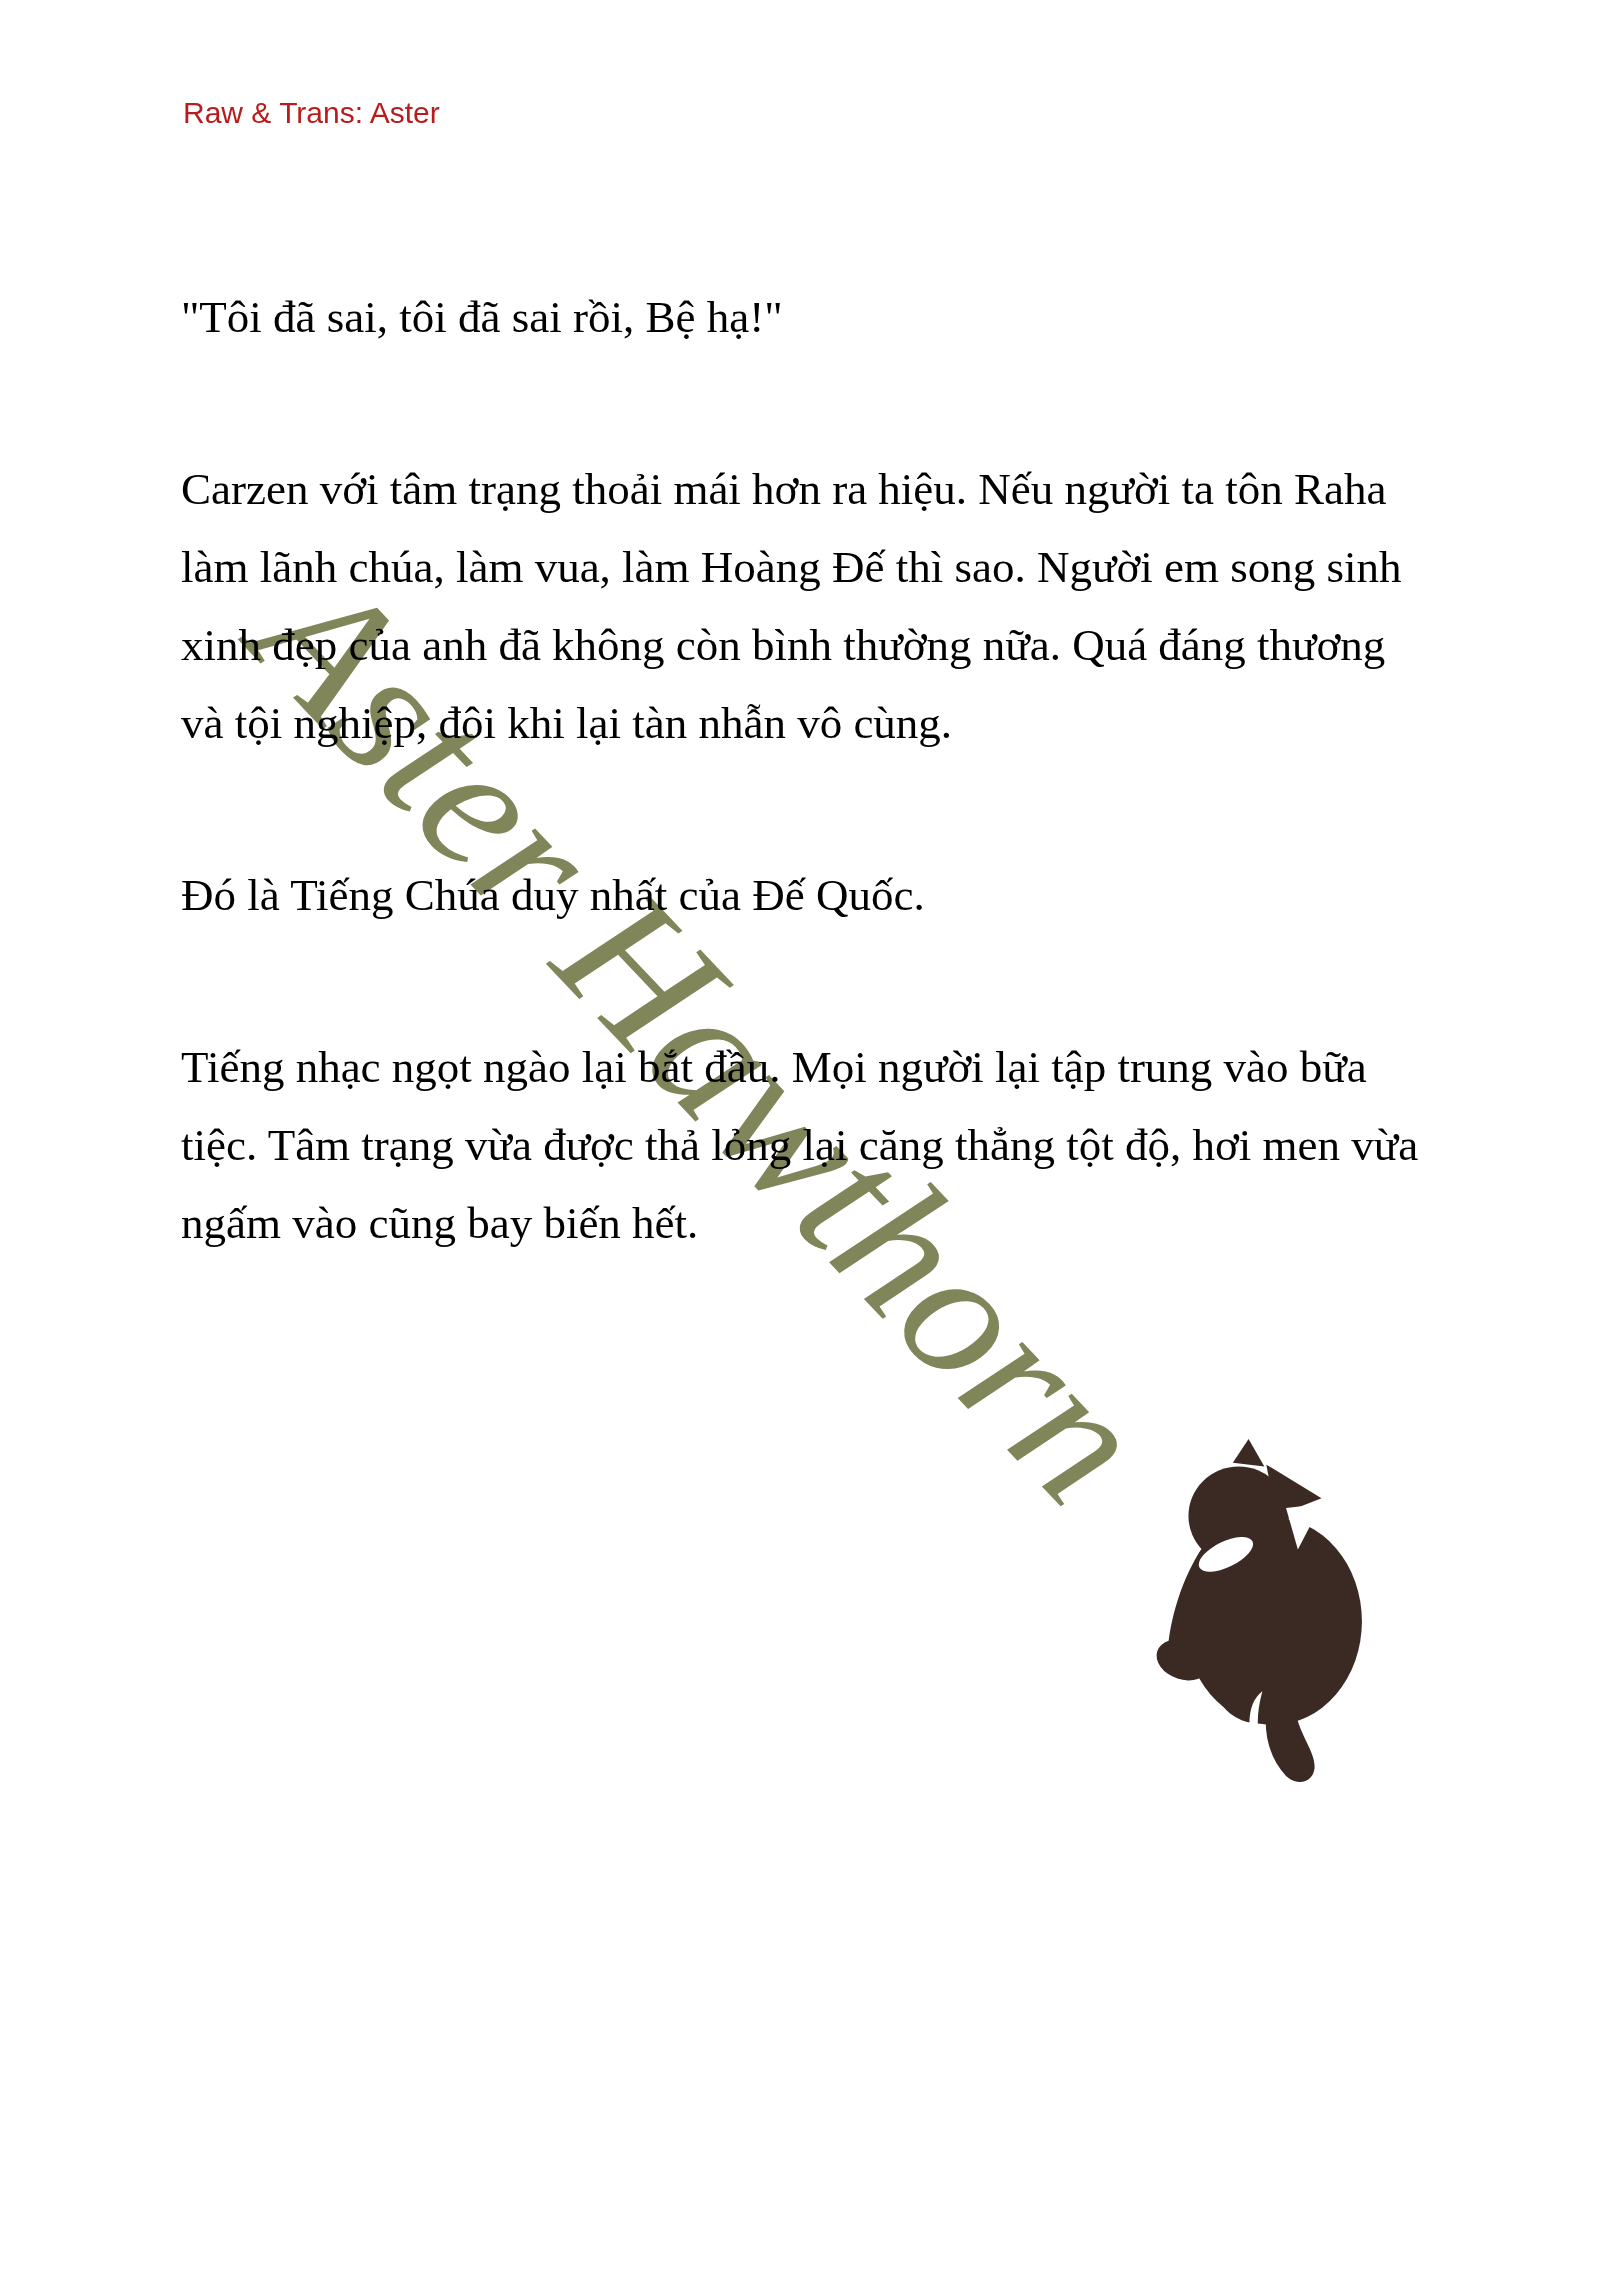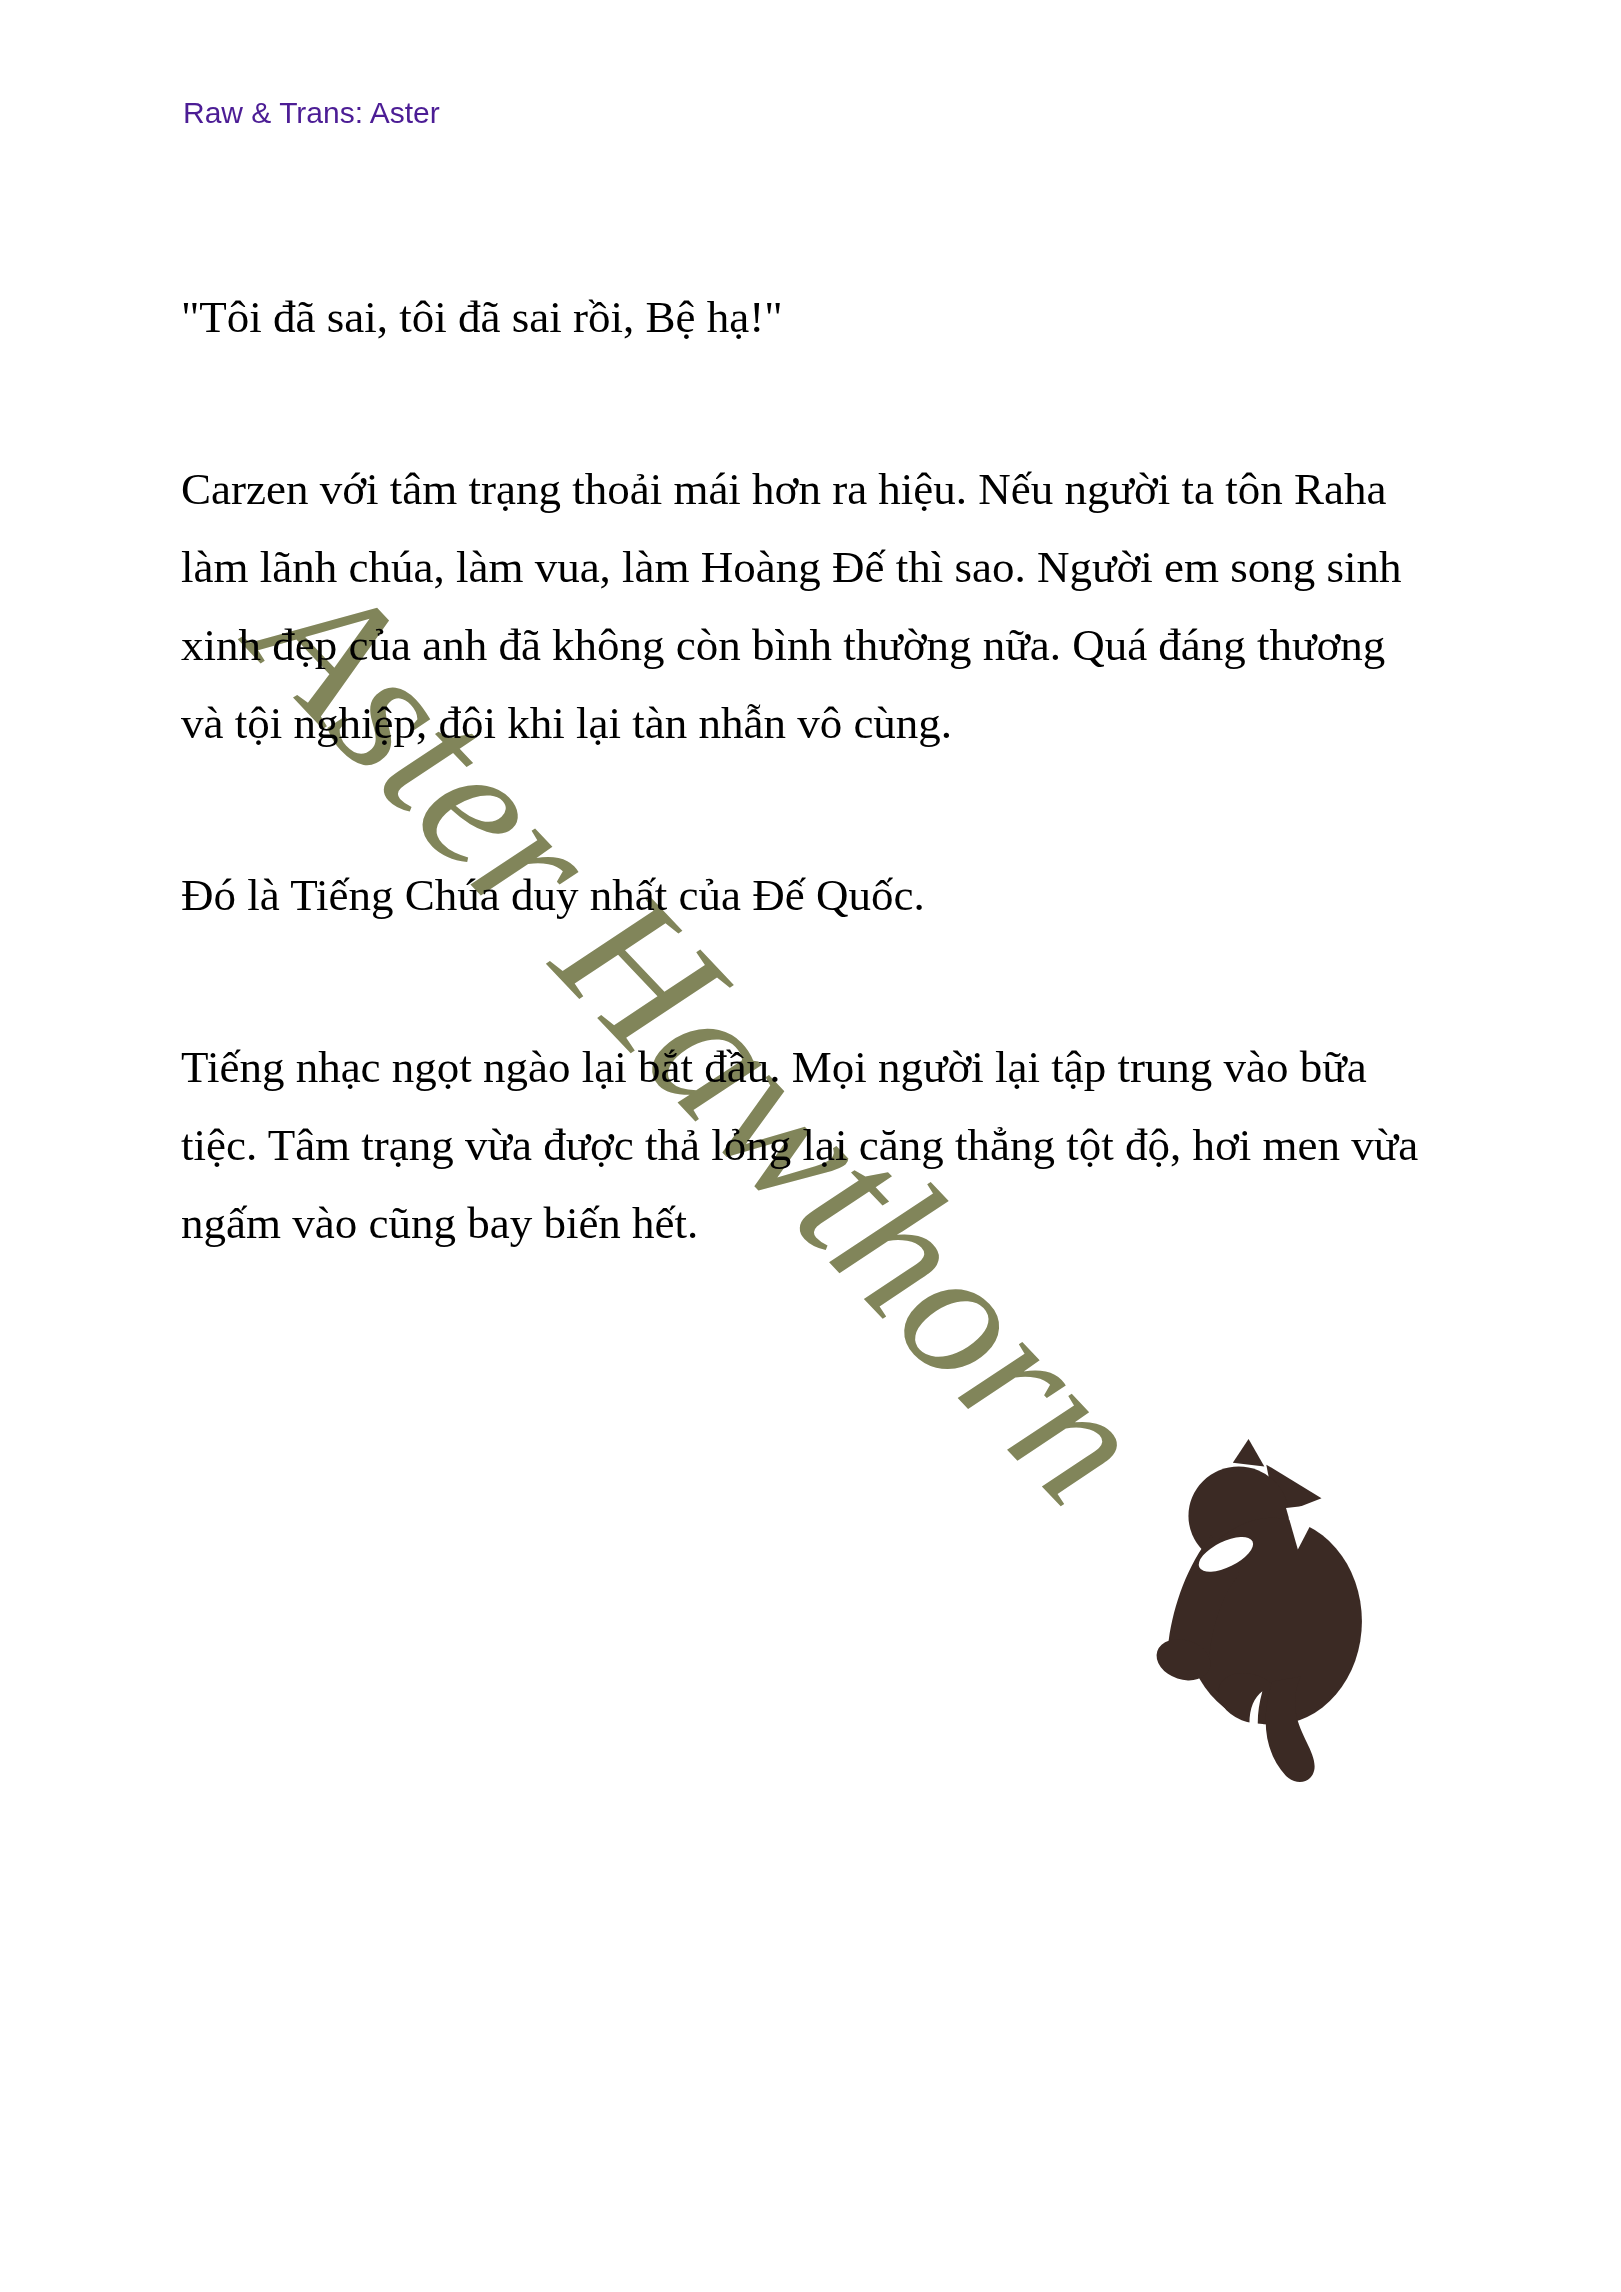--- a/index.html
+++ b/index.html
@@ -43,21 +43,21 @@
     inset: 0;
     z-index: 3;
   }
   .credit {
     position: absolute;
     left: 183px;
     top: 94px;
     font-family: "Liberation Sans", sans-serif;
     font-size: 30px;
     line-height: 37px;
-    color: #4c1d95;
+    color: #b91c1c;
   }
   .text-block {
     position: absolute;
     left: 181px;
     top: 278px;
     width: 1247px;
   }
   .text-block p {
     margin: 0 0 94px 0;
     font-family: "Liberation Serif", serif;

